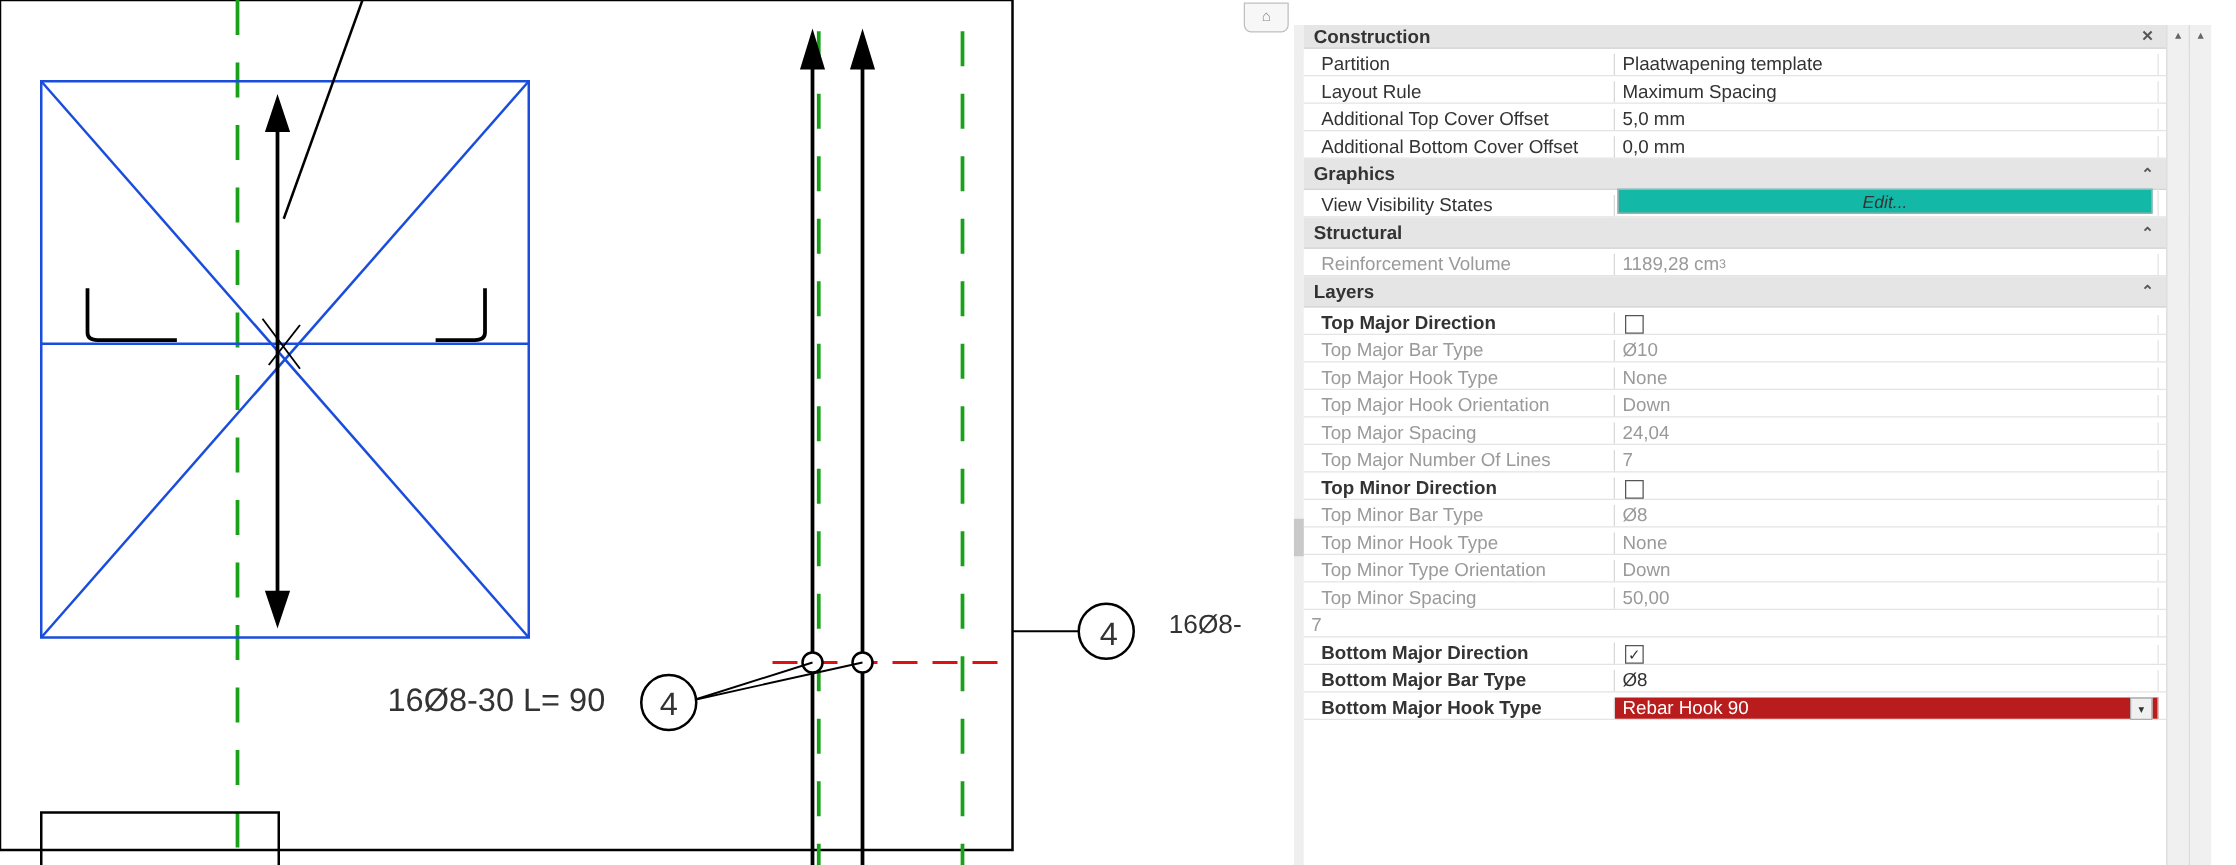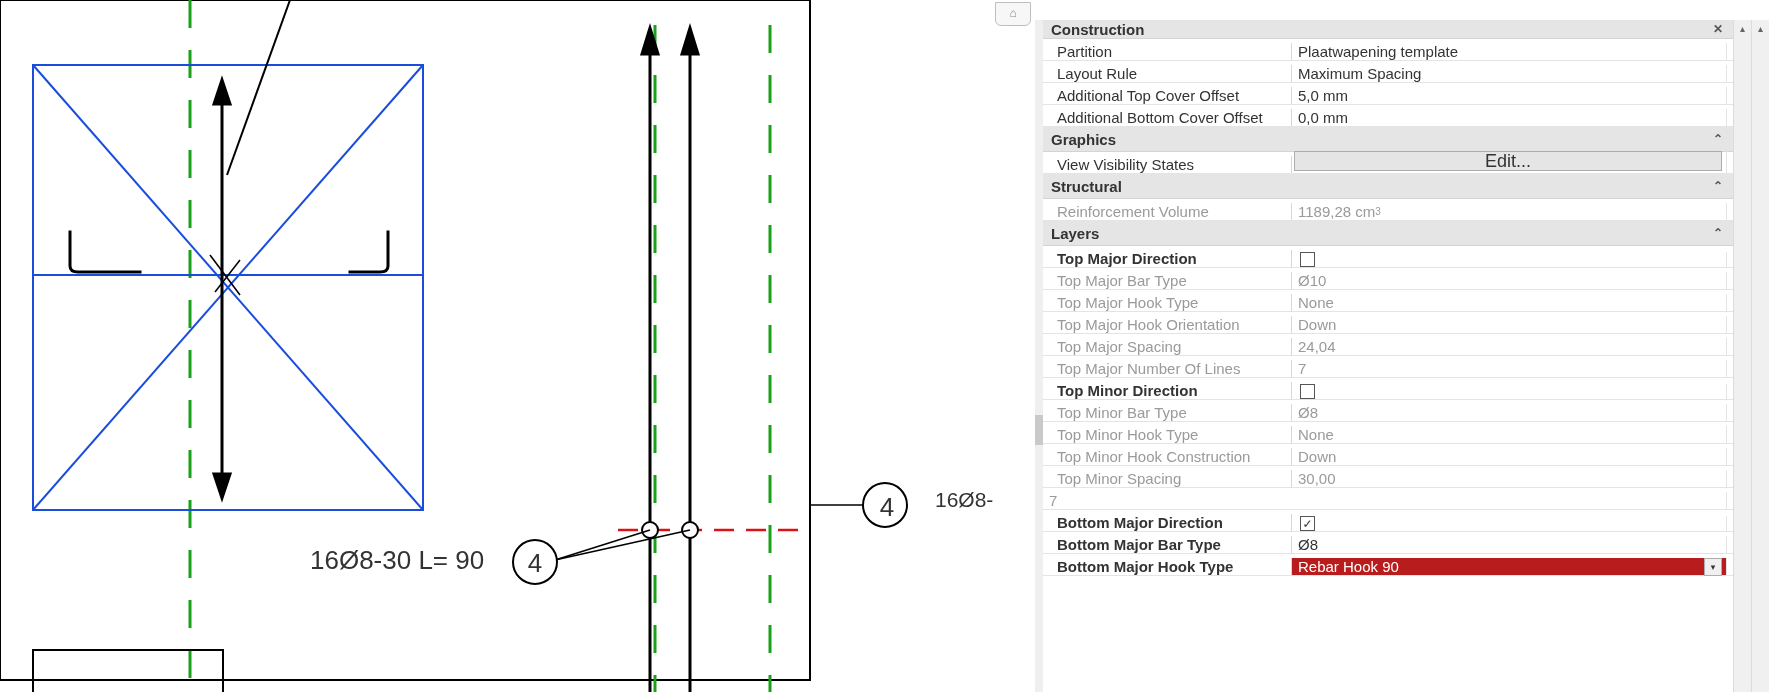--- a/index.html
+++ b/index.html
@@ -118,25 +118,26 @@
       align-items: center;
       padding-left: 6px;
       border-right: 1px solid #e4e4e4;
       margin-right: 42px; 
       position: relative;
     }
     .row .val .edit-btn {
       margin: 2px 4px 2px 2px;
       flex: 1;
       border: 1px solid #adadad;
-      background: #e5e5e5;
+      background: #14b8a6;
       text-align: center;
-      font-size: 18px;
+      font-size: 14px;
       height: 20px;
       line-height: 18px;
+      font-style: italic;
     }
     .val.selected {
       background: #b91c1c;
       color: #fff;
     }
     .val .dd {
       position: absolute;
       right: 4px;
       width: 18px;
       height: 18px;
@@ -349,26 +350,26 @@
     </div>
     <div class="row">
       <div class="lbl dim">Top Minor Bar Type</div>
       <div class="val dim">Ø8</div>
     </div>
     <div class="row">
       <div class="lbl dim">Top Minor Hook Type</div>
       <div class="val dim">None</div>
     </div>
     <div class="row">
-      <div class="lbl dim">Top Minor Hook Construction</div>
+      <div class="lbl dim">Top Minor Type Orientation</div>
       <div class="val dim">Down</div>
     </div>
     <div class="row">
       <div class="lbl dim">Top Minor Spacing</div>
-      <div class="val dim">30,00</div>
+      <div class="val dim">50,00</div>
     </div>
     <div class="row">
       <div class="val dim">7</div>
     </div>
 
     <div class="row">
       <div class="lbl bold">Bottom Major Direction</div>
       <div class="val">
         <div class="chk">✓</div>
       </div>

